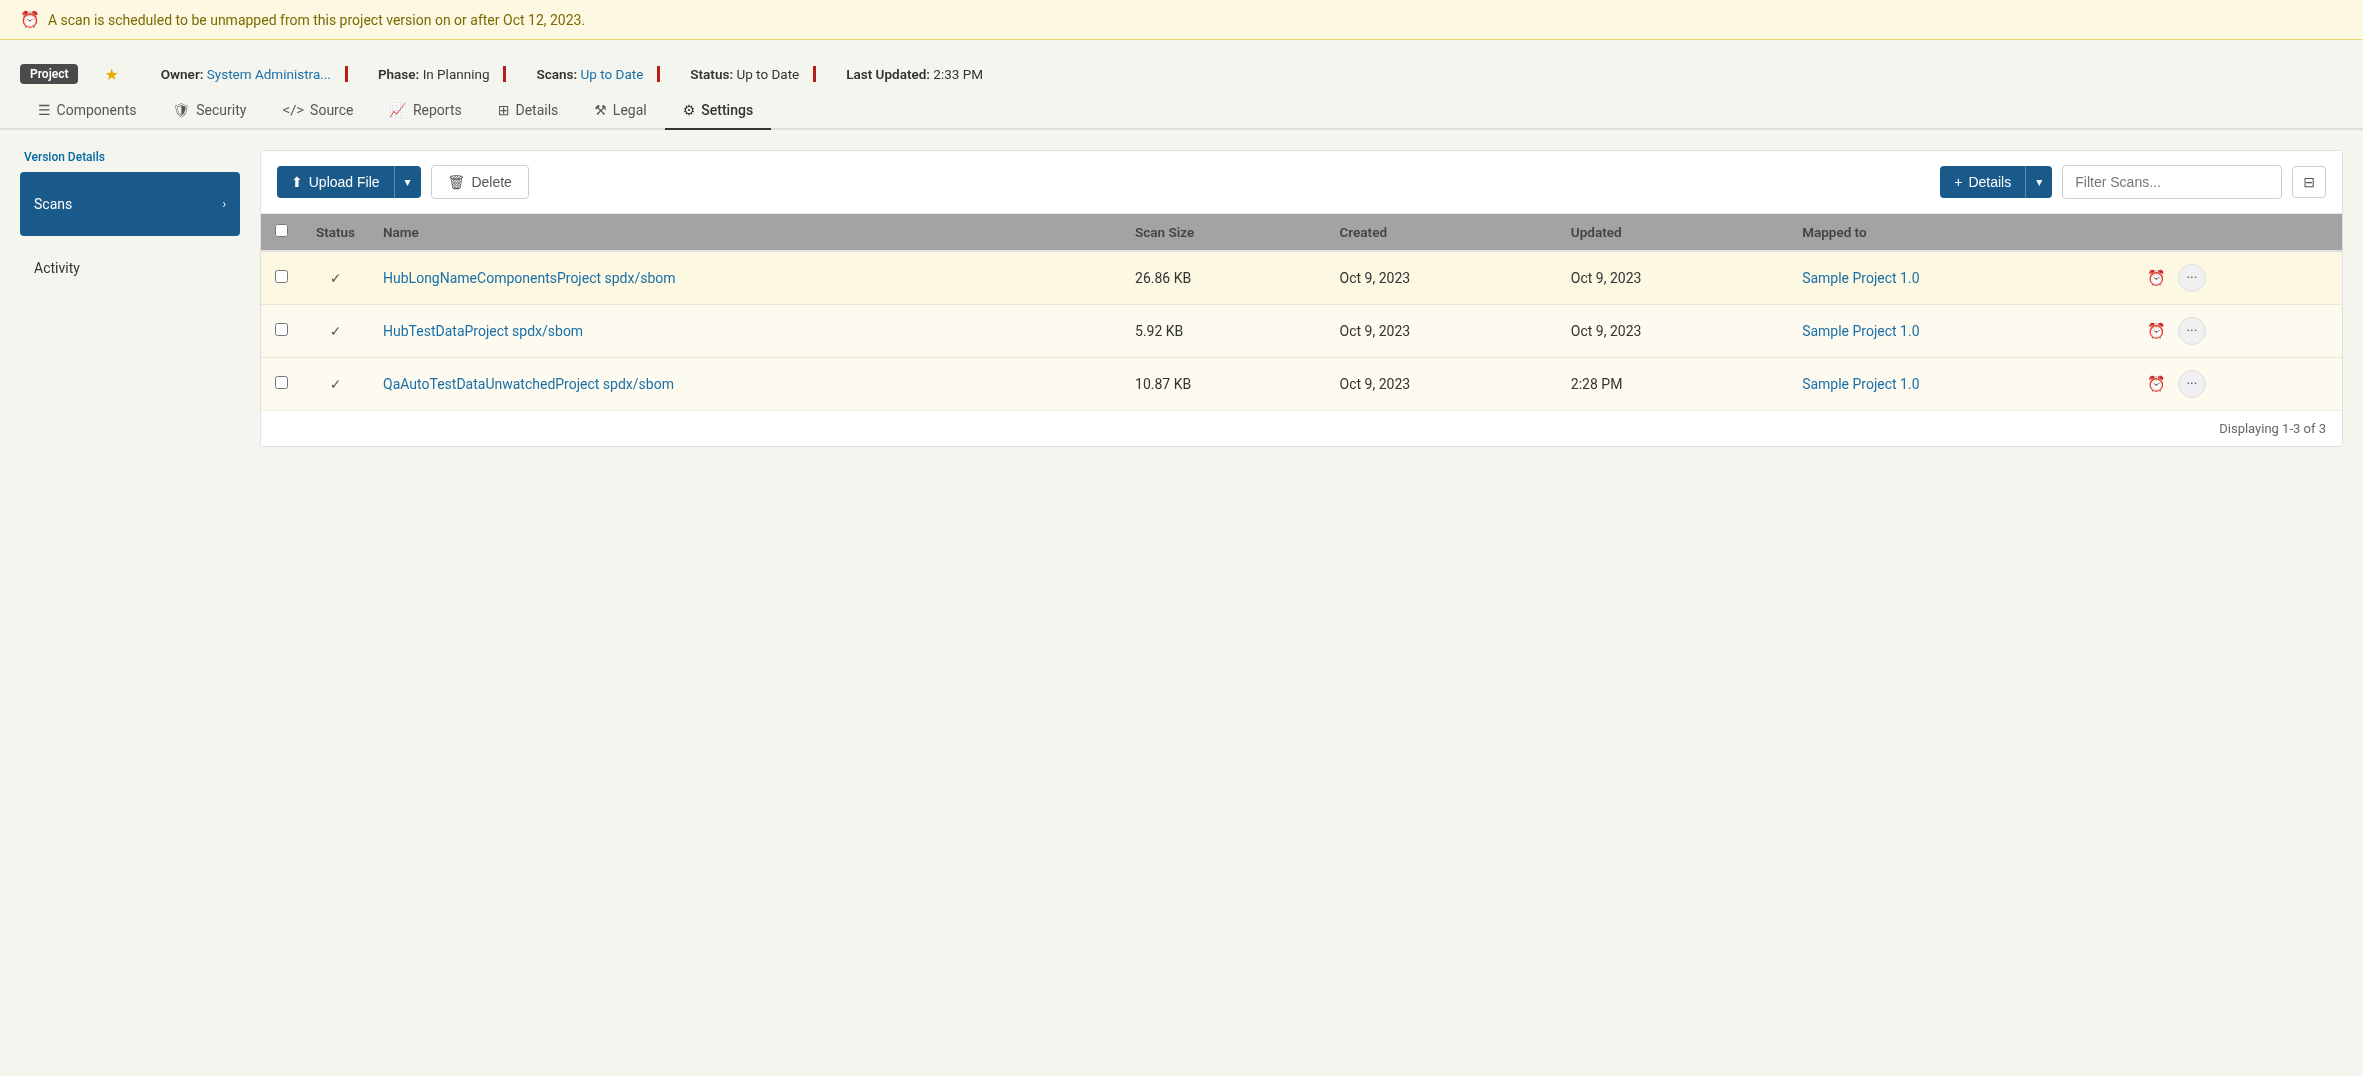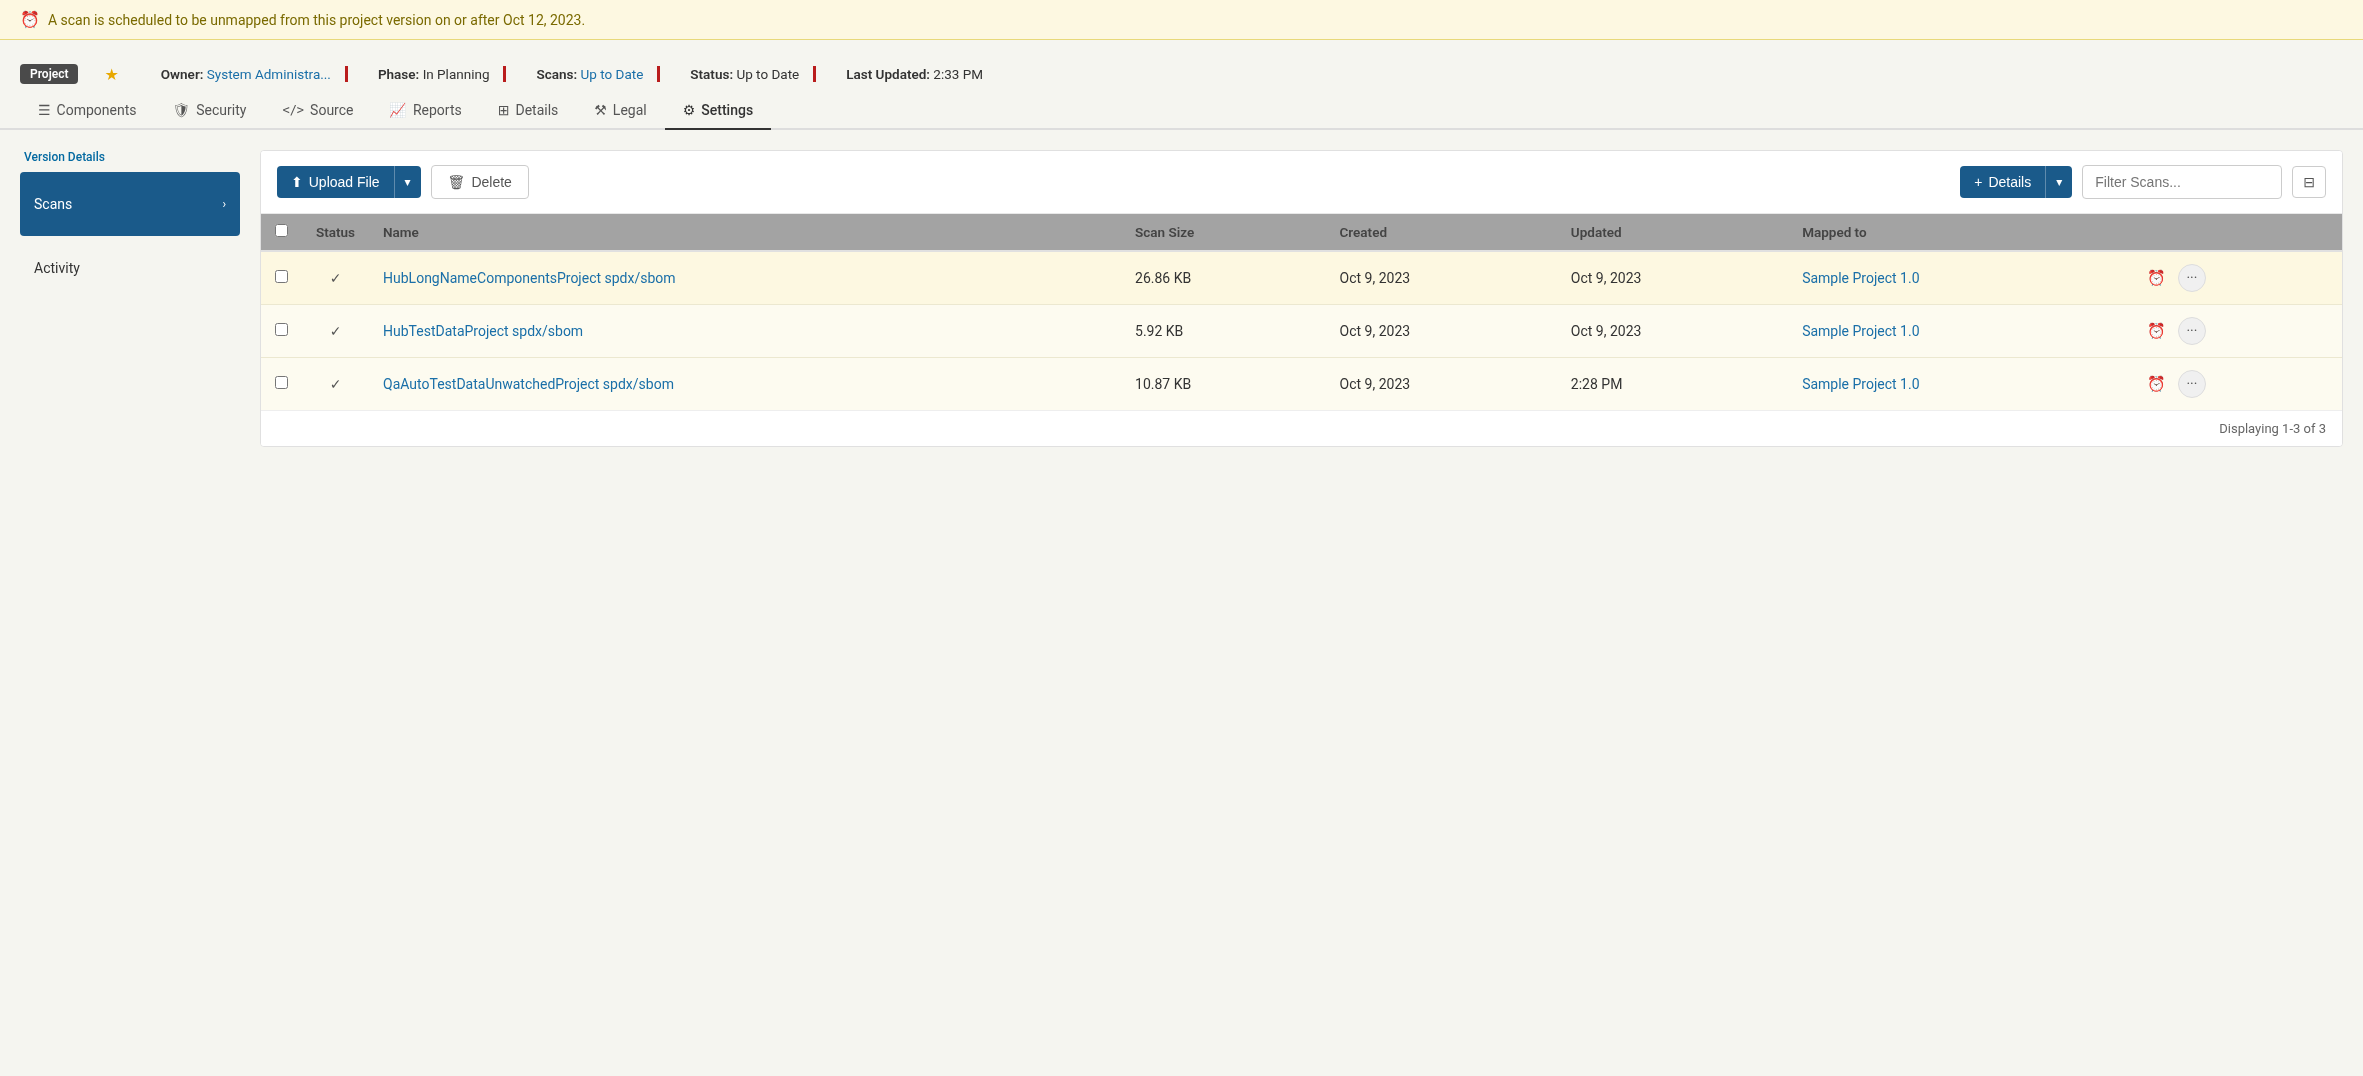--- a/index.html
+++ b/index.html
@@ -196,21 +196,21 @@
       display: flex;
       align-items: center;
       gap: 6px;
     }
     .toolbar-spacer { flex: 1; }
     .filter-input {
       border: 1px solid #ccc;
       border-radius: 4px;
       padding: 8px 12px;
       font-size: 14px;
-      width: 200px;
+      width: 220px;
       color: #999;
       outline: none;
     }
     .icon-btn {
       background: #fff;
       border: 1px solid #ccc;
       border-radius: 4px;
       padding: 7px 10px;
       cursor: pointer;
       color: #555;

